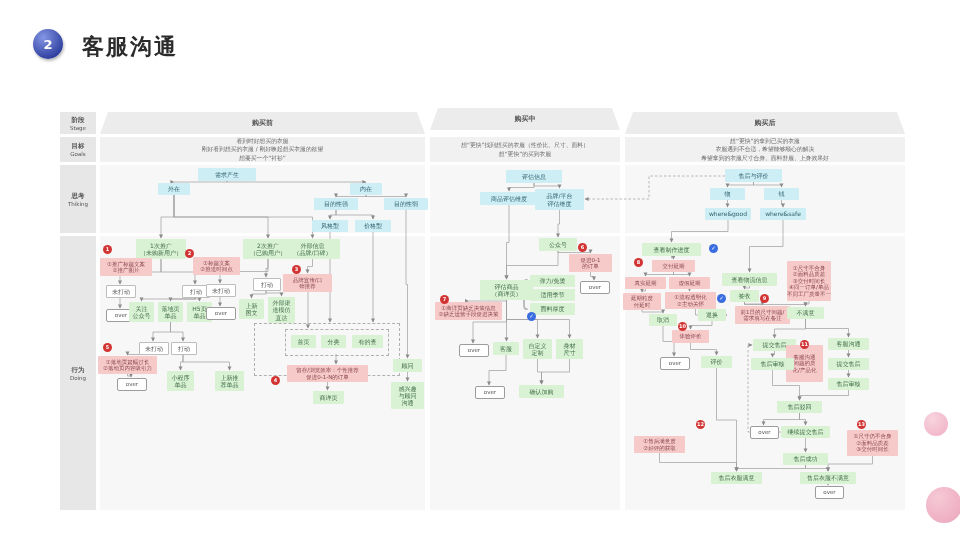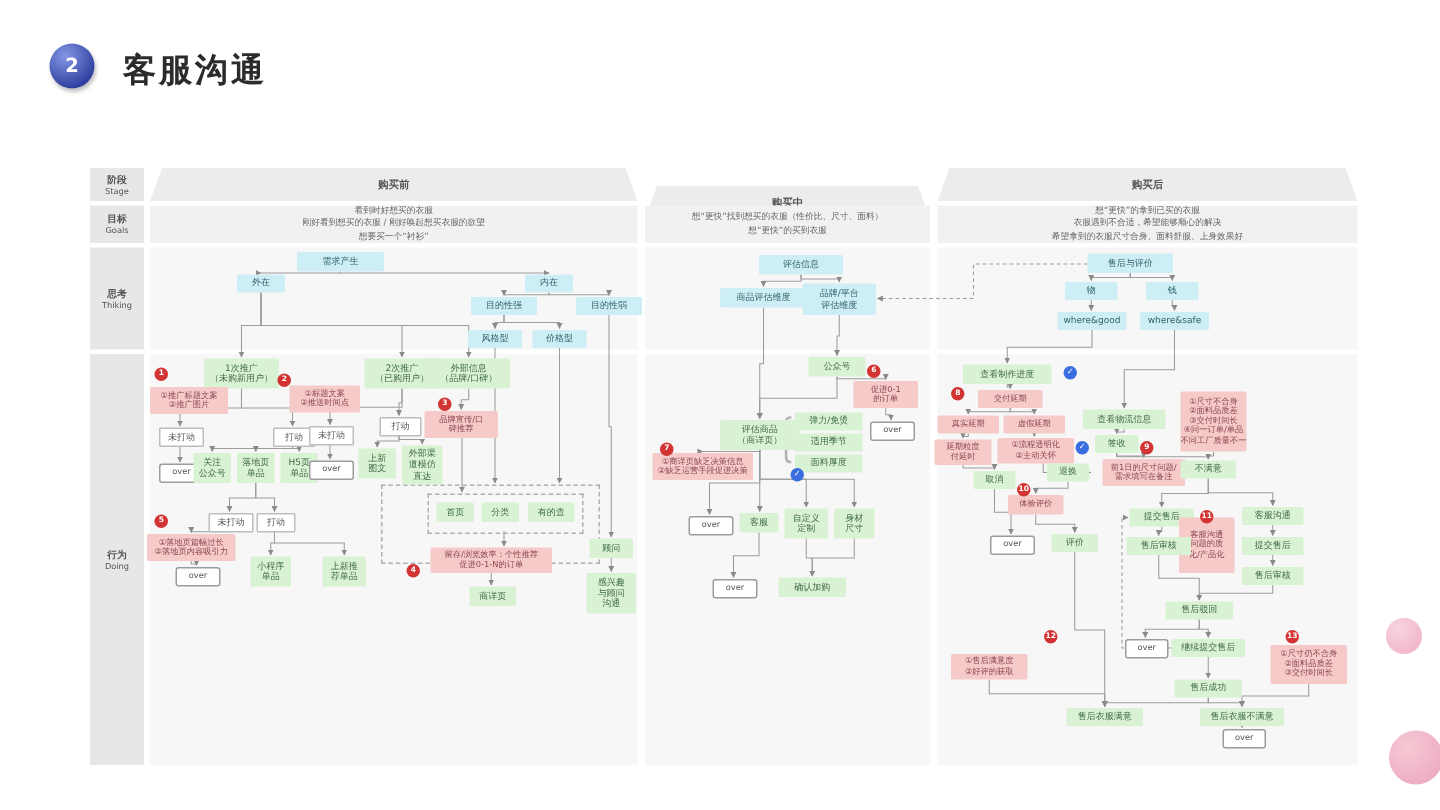--- a/index.html
+++ b/index.html
@@ -64,21 +64,21 @@
       <div class="row-label" style="left: 60px; top: 236px; width: 36px; height: 274px;">
         <div class="zh">行为</div>
         <div class="en">Doing</div>
       </div>
       <div class="stage-bar" style="left: 100px; top: 112px; width: 325px; height: 22px;">购买前</div>
       <div class="goals-bar" style="left: 100px; top: 137px; width: 325px; height: 25px;">看到时好想买的衣服
 刚好看到想买的衣服 / 刚好唤起想买衣服的欲望
 想要买一个“衬衫”</div>
       <div class="panel" style="left: 100px; top: 165px; width: 325px; height: 68px;"></div>
       <div class="panel" style="left: 100px; top: 236px; width: 325px; height: 274px;"></div>
-      <div class="stage-bar" style="left: 430px; top: 124px; width: 190px; height: 22px;">购买中</div>
+      <div class="stage-bar" style="left: 430px; top: 108px; width: 190px; height: 22px;">购买中</div>
       <div class="goals-bar" style="left: 430px; top: 137px; width: 190px; height: 25px;">想“更快”找到想买的衣服（性价比、尺寸、面料）
 想“更快”的买到衣服</div>
       <div class="panel" style="left: 430px; top: 165px; width: 190px; height: 68px;"></div>
       <div class="panel" style="left: 430px; top: 236px; width: 190px; height: 274px;"></div>
       <div class="stage-bar" style="left: 625px; top: 112px; width: 280px; height: 22px;">购买后</div>
       <div class="goals-bar" style="left: 625px; top: 137px; width: 280px; height: 25px;">想“更快”的拿到已买的衣服
 衣服遇到不合适，希望能够顺心的解决
 希望拿到的衣服尺寸合身、面料舒服、上身效果好</div>
       <div class="panel" style="left: 625px; top: 165px; width: 280px; height: 68px;"></div>
       <div class="panel" style="left: 625px; top: 236px; width: 280px; height: 274px;"></div>

